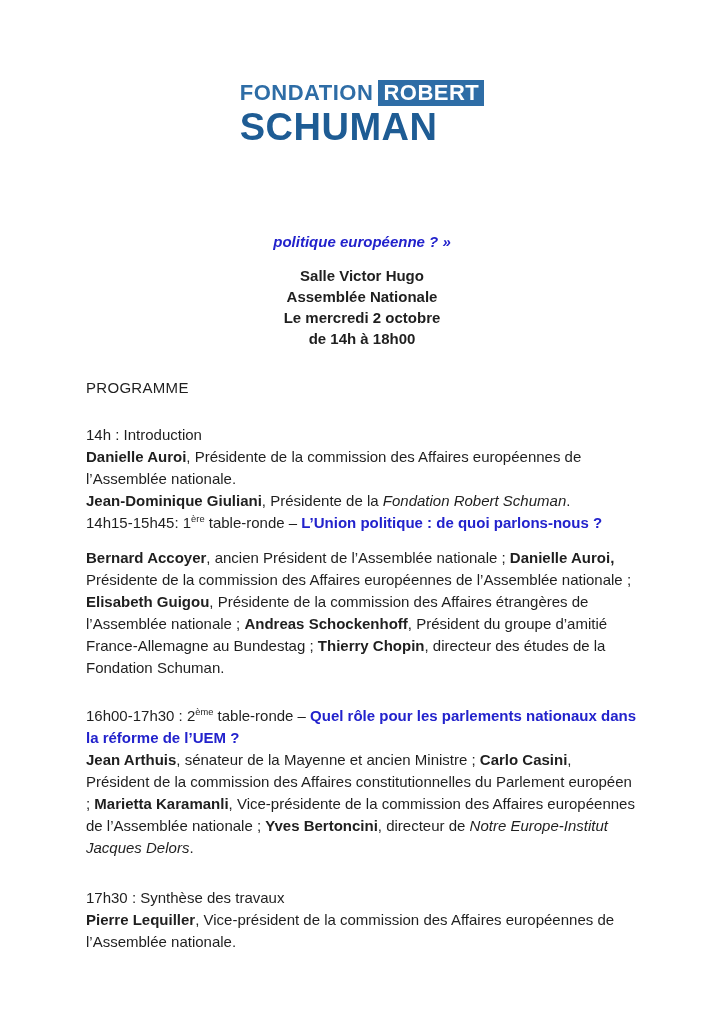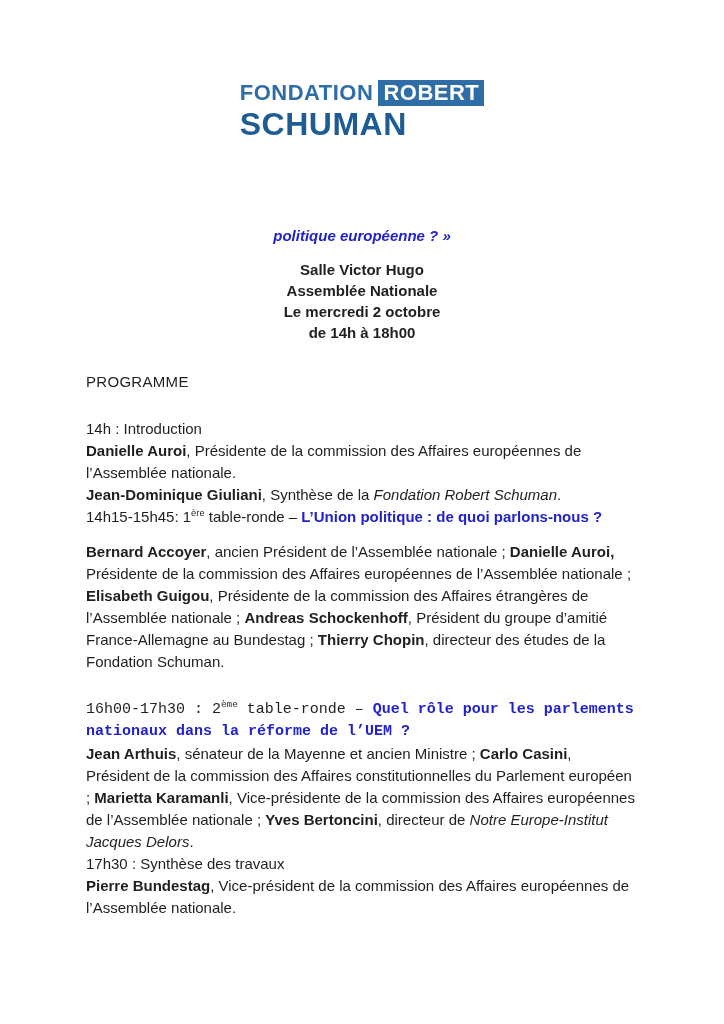--- a/index.html
+++ b/index.html
@@ -14,35 +14,35 @@
     width:724px;height:1024px;margin:0 auto;background:#ffffff;
     padding:0 86px;overflow:hidden;
     font-family:"Liberation Sans",sans-serif;
     font-size:15px;color:var(--ink);
   }
   
   .logo{width:max-content;margin:80px auto 0;text-align:left;}
   .logo-top{display:flex;align-items:center;gap:5px;color:var(--logo-blue);
     font-weight:700;font-size:22px;letter-spacing:.5px;line-height:1.1;}
   .logo-robert{background:var(--logo-blue);color:#ffffff;padding:1px 5px;}
-  .logo-schuman{color:var(--logo-dark);font-weight:700;font-size:32px;
+  .logo-schuman{color:var(--logo-dark);font-weight:700;font-size:38px;
     letter-spacing:.5px;line-height:1.05;margin-top:2px;}
   
   .title{margin-top:52px;text-align:center;line-height:28px;}
   
   .venue{margin-top:9px;text-align:center;font-weight:700;line-height:21px;}
   
   .programme{margin-top:30px;letter-spacing:.3px;}
   .block{line-height:22px;margin:0;}
   .mt-intro{margin-top:28px;}
   .mt-h1{}
   .mt-p2{margin-top:13px;}
-  .mt-h2{margin-top:26px;font-family:Liberation Mono, monospace;}
+  .mt-h2{margin-top:26px;}
   .mt-p3{margin-top:0;}
-  .mt-close{}
+  .mt-close{margin-top:28px;}
   
   .b{font-weight:700;}
   .i{font-style:italic;}
   .c{color:var(--accent);}
   .sup{vertical-align:super;font-size:.62em;line-height:0;}
 </style>
 </head>
 <body>
 
 <div class="page">
@@ -59,25 +59,25 @@
 
   <div class="venue">
     <div>Salle Victor Hugo</div>
     <div>Assemblée Nationale</div>
     <div>Le mercredi 2 octobre</div>
     <div>de 14h à 18h00</div>
   </div>
 
   <div class="programme">PROGRAMME</div>
 
-  <p class="block mt-intro"><span>14h : Introduction</span><br><span class="b">Danielle Auroi</span><span>, Présidente de la commission des Affaires européennes de l’Assemblée nationale.</span><br><span class="b">Jean-Dominique Giuliani</span><span>, Synthèse de la </span><span class="i">Fondation Robert Schuman</span><span>.</span></p>
+  <p class="block mt-intro"><span>14h : Introduction</span><br><span class="b">Danielle Auroi</span><span>, Présidente de la commission des Affaires européennes de l’Assemblée nationale.</span><br><span class="b">Jean-Dominique Giuliani</span><span>, Présidente de la </span><span class="i">Fondation Robert Schuman</span><span>.</span></p>
 
   <p class="block mt-h1"><span>14h15-15h45: 1</span><span class="sup">ère</span><span> table-ronde – </span><span class="b c">L’Union politique : de quoi parlons-nous ?</span></p>
 
   <p class="block mt-p2"><span class="b">Bernard Accoyer</span><span>, ancien Président de l’Assemblée nationale ; </span><span class="b">Danielle Auroi,</span><span> Présidente de la commission des Affaires européennes de l’Assemblée nationale ; </span><span class="b">Elisabeth Guigou</span><span>, Présidente de la commission des Affaires étrangères de l’Assemblée nationale ; </span><span class="b">Andreas Schockenhoff</span><span>, Président du groupe d’amitié France-Allemagne au Bundestag ; </span><span class="b">Thierry Chopin</span><span>, directeur des études de la Fondation Schuman.</span></p>
 
   <p class="block mt-h2"><span>16h00-17h30 : 2</span><span class="sup">ème</span><span> table-ronde – </span><span class="b c">Quel rôle pour les parlements nationaux dans la réforme de l’UEM ?</span></p>
 
   <p class="block mt-p3"><span class="b">Jean Arthuis</span><span>, sénateur de la Mayenne et ancien Ministre ; </span><span class="b">Carlo Casini</span><span>, Président de la commission des Affaires constitutionnelles du Parlement européen ; </span><span class="b">Marietta Karamanli</span><span>, Vice-présidente de la commission des Affaires européennes de l’Assemblée nationale ;  </span><span class="b">Yves Bertoncini</span><span>, directeur de </span><span class="i">Notre Europe-Institut Jacques Delors</span><span>.</span></p>
 
-  <p class="block mt-close"><span>17h30 : Synthèse des travaux</span><br><span class="b">Pierre Bundestag</span><span>, Vice-président de la commission des Affaires européennes de l’Assemblée nationale.</span></p>
+  <p class="block mt-close"><span>17h30 : Synthèse des travaux</span><br><span class="b">Pierre Lequiller</span><span>, Vice-président de la commission des Affaires européennes de l’Assemblée nationale.</span></p>
 
 </div>
 
 </body></html>

